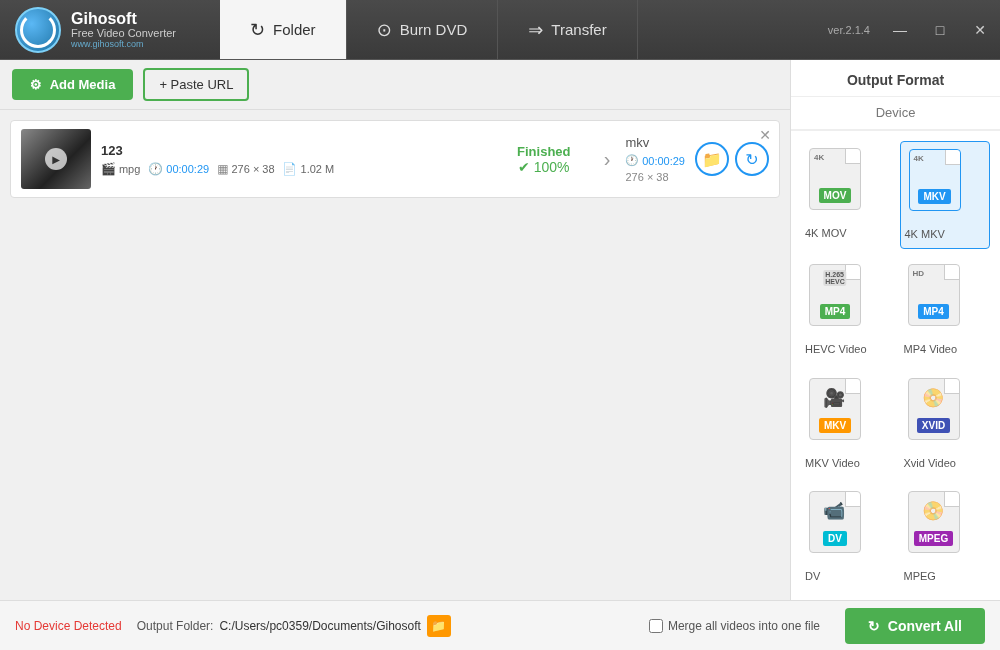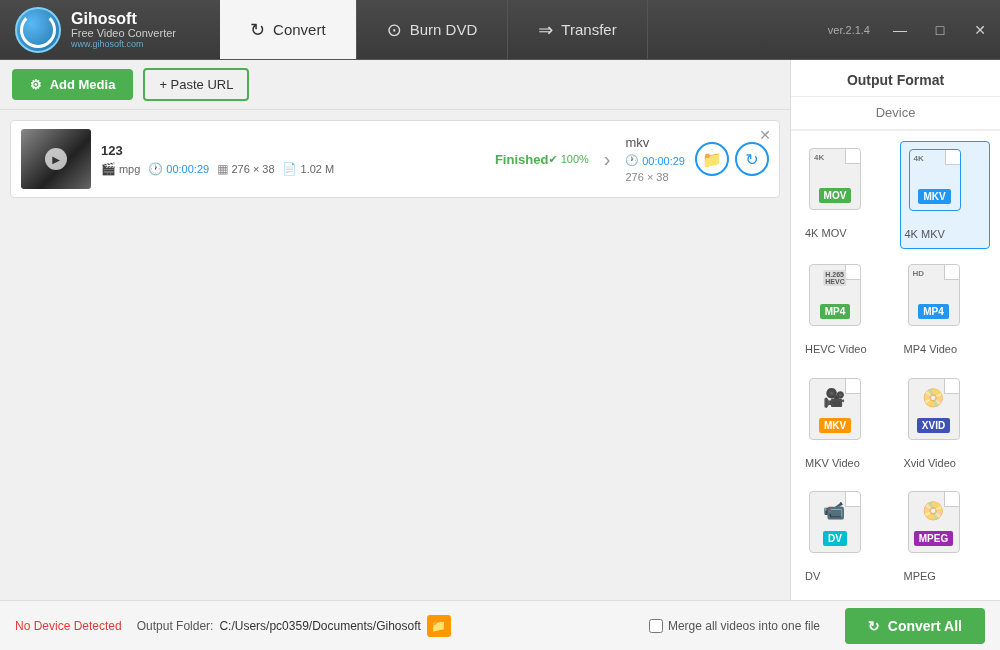--- a/index.html
+++ b/index.html
@@ -116,25 +116,25 @@
       font-size: 10px; color: #333;
     }
 
     .file-info { flex: 1; min-width: 0; }
     .file-name { font-weight: 600; font-size: 13px; color: #333; margin-bottom: 4px; }
     .file-meta { display: flex; flex-wrap: wrap; gap: 8px; font-size: 11px; color: #666; }
     .meta-item { display: flex; align-items: center; gap: 3px; }
     .meta-icon { font-size: 12px; color: #888; }
 
     .status-area {
-      display: flex; flex-direction: row; align-items: center; justify-content: center;
+      display: flex; flex-direction: column; align-items: center; justify-content: center;
       min-width: 90px;
     }
     .status-finished { color: #4caf50; font-weight: 600; font-size: 13px; }
-    .status-check { font-size: 11px; color: #4caf50; }
+    .status-check { font-size: 14px; color: #4caf50; }
 
     .arrow-icon { font-size: 20px; color: #999; padding: 0 5px; }
 
     .output-info { display: flex; flex-direction: column; gap: 4px; }
     .output-format { font-size: 13px; color: #555; font-weight: 500; }
     .output-meta { font-size: 11px; color: #888; }
 
     .output-time { font-size: 11px; color: #2196f3; display: flex; align-items: center; gap: 3px; }
 
     .action-btns { display: flex; gap: 6px; align-items: center; }
@@ -247,21 +247,21 @@
     <div class="logo-circle"></div>
     <div class="logo-text">
       <div class="brand">Gihosoft</div>
       <div class="sub">Free Video Converter</div>
       <div class="url">www.gihosoft.com</div>
     </div>
   </div>
   <div class="nav-tabs">
     <div class="nav-tab active">
       <span class="tab-icon">↻</span>
-      <span>Convert</span>
+      <span>Folder</span>
     </div>
     <div class="nav-tab">
       <span class="tab-icon">⊙</span>
       <span>Burn DVD</span>
     </div>
     <div class="nav-tab">
       <span class="tab-icon">⇒</span>
       <span>Transfer</span>
     </div>
   </div>

